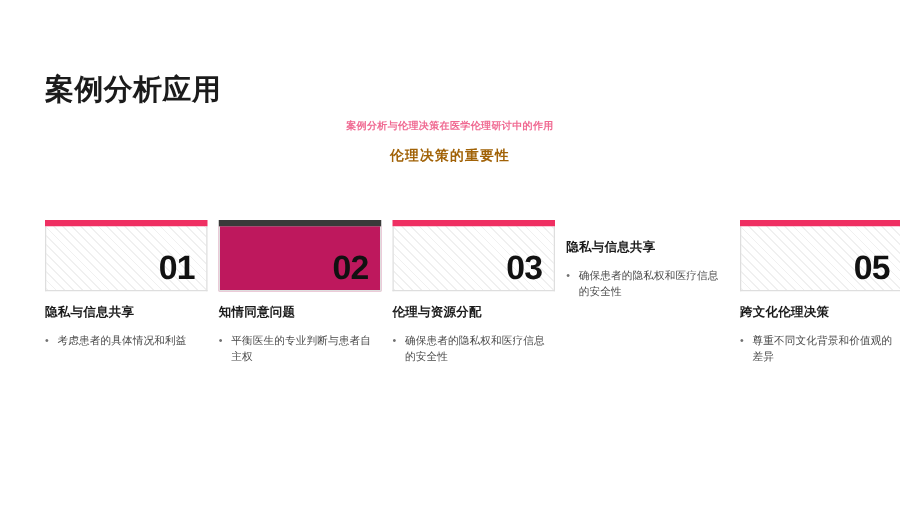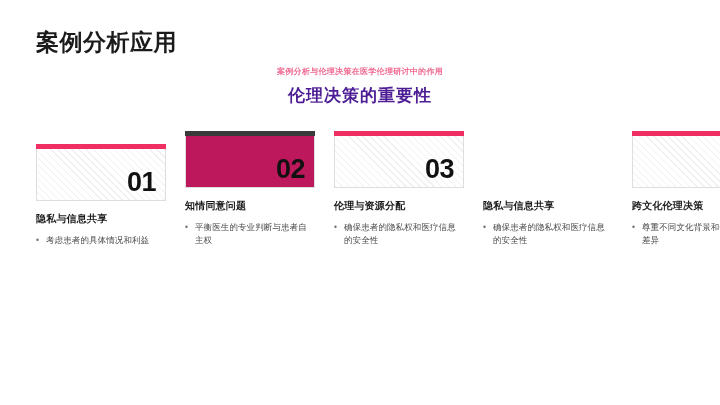--- a/index.html
+++ b/index.html
@@ -12,20 +12,21 @@
     background: #ffffff;
     font-family: "Liberation Sans", "DejaVu Sans", sans-serif;
     overflow: hidden;
     position: relative;
   }
 
   .slide {
     position: absolute;
     inset: 0;
     background: #ffffff;
+    margin-top: 29px;
   }
 
   
   .page-title {
     position: absolute;
     left: 36px;
     top: 27px;
     font-size: 23px;
     font-weight: bold;
     color: #1b1b1b;
@@ -45,37 +46,36 @@
     font-size: 8px;
     color: #f06a92;
     letter-spacing: 0.3px;
     line-height: 12px;
     white-space: nowrap;
     font-weight: bold;
   }
 
   .section-heading {
     margin-top: 7px;
-    font-size: 17px;
-    font-weight: bold;
-    color: #4c1d95;
+    font-size: 11px;
+    font-weight: bold;
+    color: #a16207;
     letter-spacing: 1px;
     line-height: 22px;
     white-space: nowrap;
   }
 
   
   .columns {
     position: absolute;
     left: 36px;
-    top: 136px;
+    top: 152px;
     width: 648px;
     display: flex;
-    gap: 19px;
-    align-items: flex-end;
+    gap: 9px;
   }
 
   .col {
     width: 130px;
     flex: 0 0 130px;
   }
 
   .card {
     position: relative;
     height: 52px;

